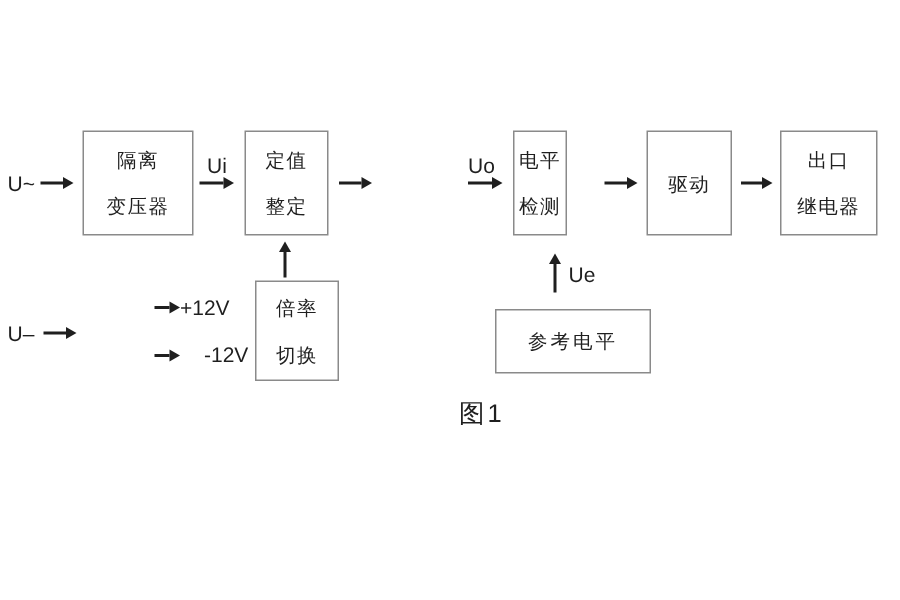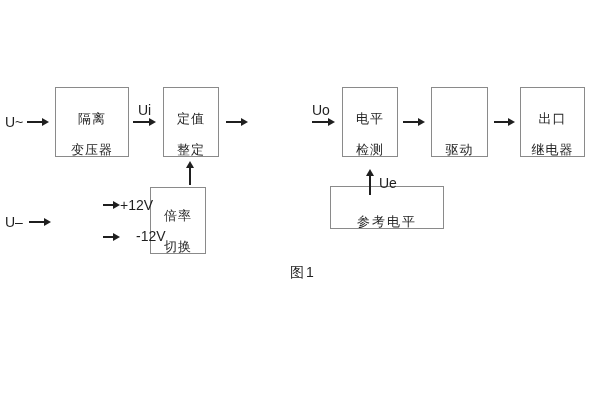--- a/index.html
+++ b/index.html
@@ -2,27 +2,27 @@
 <html><head>
 <meta charset="utf-8">
 <style>
   html,body{margin:0;padding:0;background:#ffffff;}
   .canvas{
     position:relative;width:600px;height:400px;background:#ffffff;
     font-family:"Liberation Sans","DejaVu Sans",sans-serif;color:#1f1f1f;overflow:hidden;
   }
   .box{
     position:absolute;box-sizing:border-box;border:1px solid #8a8a8a;background:#ffffff;
-    display:flex;flex-direction:column;align-items:center;justify-content:flex-end;
+    display:flex;flex-direction:column;align-items:center;justify-content:center;
     font-size:13px;line-height:1;letter-spacing:1px;row-gap:18px;
   }
   .box span{display:block;white-space:nowrap;}
   .lbl{position:absolute;font-size:13px;line-height:1;white-space:nowrap;}
   .lbl.sig{font-size:14px;}
-  .caption{position:absolute;font-size:14px;letter-spacing:2px;}
+  .caption{position:absolute;font-size:17px;letter-spacing:2px;margin-left:16px;}
   
   .h-arrow{position:absolute;height:10px;display:flex;align-items:center;transform:translateY(-5px);}
   .h-arrow .shaft{flex:1;height:1.5px;background:#1f1f1f;}
   .h-arrow .head{width:0;height:0;border-left:7px solid #1f1f1f;border-top:4px solid transparent;border-bottom:4px solid transparent;}
   
   .v-arrow{position:absolute;width:10px;display:flex;flex-direction:column;align-items:center;transform:translateX(-5px);}
   .v-arrow .head{width:0;height:0;border-bottom:7px solid #1f1f1f;border-left:4px solid transparent;border-right:4px solid transparent;}
   .v-arrow .shaft{width:1.5px;flex:1;background:#1f1f1f;}
 </style>
 </head>
@@ -34,41 +34,41 @@
     <span>隔离</span>
     <span>变压器</span>
   </div>
 
   <div class="box" style="left:163px;top:87px;width:56px;height:70px">
     <span>定值</span>
     <span>整定</span>
   </div>
 
 
-  <div class="box" style="left:342px;top:87px;width:56px;height:70px">
+  <div class="box" style="left:342px;top:87px;width:36px;height:70px">
     <span>电平</span>
     <span>检测</span>
   </div>
 
   <div class="box" style="left:520px;top:87px;width:65px;height:70px">
     <span>出口</span>
     <span>继电器</span>
   </div>
 
   <div class="box" style="left:431px;top:87px;width:57px;height:70px">
     <span>驱动</span>
   </div>
 
 
-  <div class="box" style="left:150px;top:187px;width:56px;height:67px">
+  <div class="box" style="left:170px;top:187px;width:56px;height:67px">
     <span>倍率</span>
     <span>切换</span>
   </div>
 
-  <div class="box" style="left:330px;top:186px;width:114px;height:43px;letter-spacing:2px">
+  <div class="box" style="left:330px;top:206px;width:104px;height:43px;letter-spacing:2px">
     <span>参考电平</span>
   </div>
 
   <span class="lbl sig" style="left:5px;top:115px">U~</span>
   <span class="lbl sig" style="left:5px;top:215px">U–</span>
   <span class="lbl sig" style="left:138px;top:103px">Ui</span>
   <span class="lbl sig" style="left:312px;top:103px">Uo</span>
   <span class="lbl sig" style="left:120px;top:198px">+12V</span>
   <span class="lbl sig" style="left:136px;top:229px">-12V</span>
   <span class="lbl sig" style="left:379px;top:176px">Ue</span>

